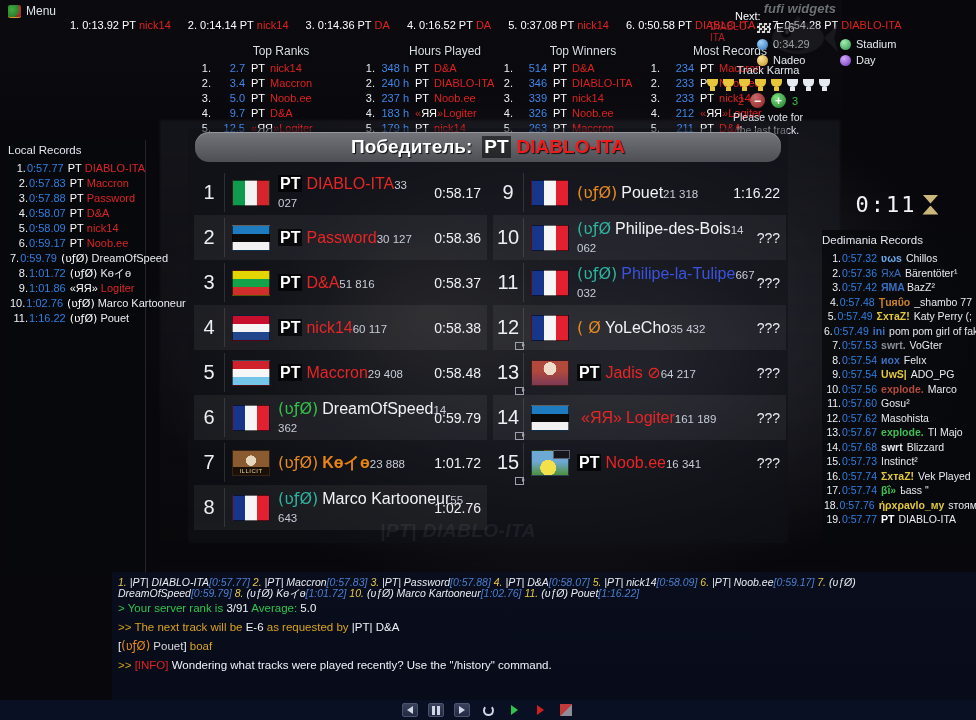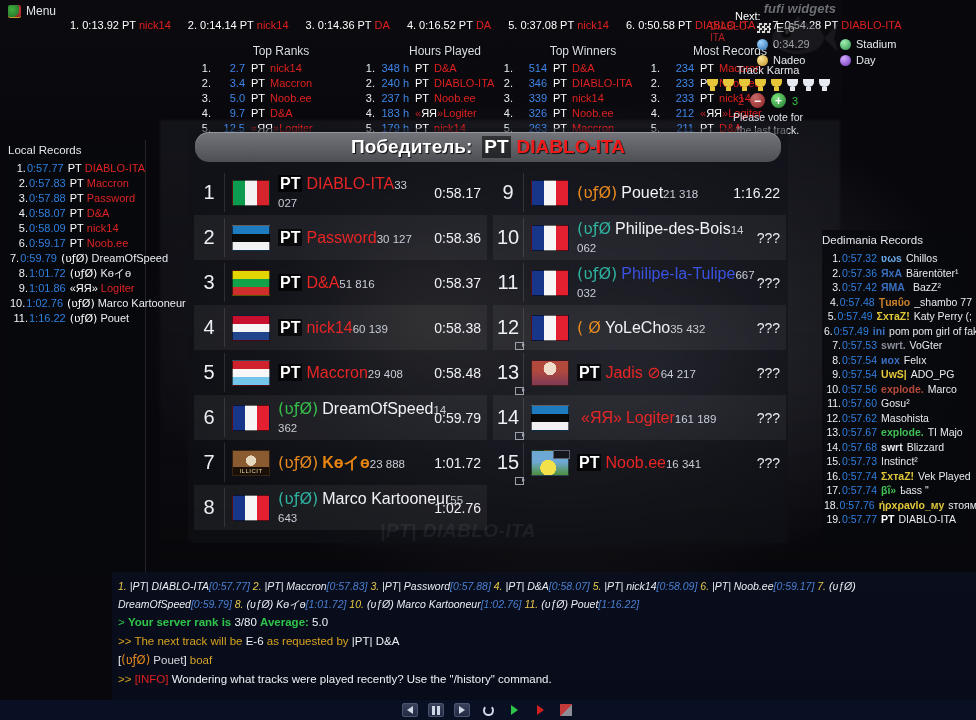--- a/index.html
+++ b/index.html
@@ -291,25 +291,25 @@
   .srow .time.q { color: #e7eaf0; }
   .clan-ufo { font-family: "DejaVu Sans", sans-serif; }
 
   
   .chat {
     position: absolute; left: 112px; top: 572px; width: 864px; height: 128px;
     background: linear-gradient(180deg, rgba(10,16,34,0.72), rgba(8,13,28,0.86));
     padding: 5px 6px 0 6px;
   }
   .chat .line { font-size: 11.5px; line-height: 19px; white-space: nowrap; }
-  .chat .wrapline { white-space: normal; line-height: 18px; font-size: 10.5px; font-style: italic; }
+  .chat .wrapline { white-space: normal; line-height: 11px; font-size: 10.5px; font-style: italic; }
   .chat .ri { color: #e6c84a; font-style: italic; }
   .chat .rp { color: #e9ecf2; font-style: italic; }
   .chat .rt { color: #4b7fd0; font-style: italic; }
-  .g { color: #2fc44a; font-weight: bold; }
+  .g { color: #2fc44a; }
   .y { color: #d8a21e; }
   .w { color: #eef1f6; }
   .r { color: #e02020; }
   .o { color: #d6a32a; }
   .chev { color: #2fc44a; }
   .chev2 { color: #d8a21e; }
   .chat .uname { color: #d8d8dc; }
 
   
   .toolbar {
@@ -631,40 +631,44 @@
         </div>
         <div class="rec-row">
           <span class="ri">11.</span>
           <span class="rt">1:16.22</span>
           <span class="rtag ufo-o clan-ufo">(ʋƒØ)</span>
           <span class="rn w">Pouet</span>
         </div>
       </div>
   </div>
 
+  <div class="timer">
+    <span class="tval">0:11</span>
+    <span class="hourglass"></span>
+  </div>
 
   <div class="dedi">
     <div class="panel-title">Dedimania Records</div>
     <div id="dedi-rows">
         <div class="dedi-row">
           <span class="di">1.</span>
           <span class="dt">0:57.32</span>
           <span style="color:#6aa9e8;margin-right:4px;font-weight:bold;">ʋωs</span>
           <span class="dn">Chillos</span>
         </div>
         <div class="dedi-row">
           <span class="di">2.</span>
           <span class="dt">0:57.36</span>
-          <span style="color:#3a6fc0;margin-right:4px;font-weight:bold;">ЯxA</span>
+          <span style="color:#3a6fc0;margin-right:4px;font-weight:normal;">ЯxA</span>
           <span class="dn">Bärentöter¹</span>
         </div>
         <div class="dedi-row">
           <span class="di">3.</span>
           <span class="dt">0:57.42</span>
-          <span style="color:#3a6fc0;margin-right:8px;font-weight:bold;">ЯMA</span>
+          <span style="color:#3a6fc0;margin-right:2px;font-weight:bold;">ЯMA</span>
           <span class="dn">BazZ²</span>
         </div>
         <div class="dedi-row">
           <span class="di">4.</span>
           <span class="dt">0:57.48</span>
           <span style="color:#c8802a;margin-right:4px;font-weight:bold;">Ţuяΰo</span>
           <span class="dn">_shambo 77</span>
         </div>
         <div class="dedi-row">
           <span class="di">5.</span>
@@ -782,21 +786,21 @@
             <span class="pos">3</span>
             <span class="divider"></span>
             <span class="avatar fl-lt"></span>
             <span class="who"><span class="nameline"><span class="ptag">PT</span><span class="nm ">D&amp;A</span></span><span class="score">51 816</span></span>
             <span class="time">0:58.37</span>
           </div>
           <div class="srow alt">
             <span class="pos">4</span>
             <span class="divider"></span>
             <span class="avatar fl-nl"></span>
-            <span class="who"><span class="nameline"><span class="ptag">PT</span><span class="nm ">nick14</span></span><span class="score">60 139</span></span>
+            <span class="who"><span class="nameline"><span class="ptag">PT</span><span class="nm ">nick14</span></span><span class="score">60 117</span></span>
             <span class="time">0:58.38</span>
           </div>
           <div class="srow">
             <span class="pos">5</span>
             <span class="divider"></span>
             <span class="avatar fl-lu"></span>
             <span class="who"><span class="nameline"><span class="ptag">PT</span><span class="nm ">Maccron</span></span><span class="score">29 408</span></span>
             <span class="time">0:58.48</span>
           </div>
           <div class="srow alt">
@@ -881,21 +885,21 @@
           </div>
         </div>
     </div>
   </div>
 
   <div class="chat">
     <div class="line wrapline" id="chat-results"><span><span class="ri">1.</span> <span class="rp">|PT| DIABLO-ITA</span><span class="rt">[0:57.77]</span> </span><span><span class="ri">2.</span> <span class="rp">|PT| Maccron</span><span class="rt">[0:57.83]</span> </span><span><span class="ri">3.</span> <span class="rp">|PT| Password</span><span class="rt">[0:57.88]</span> </span><span><span class="ri">4.</span> <span class="rp">|PT| D&amp;A</span><span class="rt">[0:58.07]</span> </span><span><span class="ri">5.</span> <span class="rp">|PT| nick14</span><span class="rt">[0:58.09]</span> </span><span><span class="ri">6.</span> <span class="rp">|PT| Noob.ee</span><span class="rt">[0:59.17]</span> </span><span><span class="ri">7.</span> <span class="rp">(ʋƒØ) DreamOfSpeed</span><span class="rt">[0:59.79]</span> </span><span><span class="ri">8.</span> <span class="rp">(ʋƒØ) Kөイө</span><span class="rt">[1:01.72]</span> </span><span><span class="ri">10.</span> <span class="rp">(ʋƒØ) Marco Kartooneur</span><span class="rt">[1:02.76]</span> </span><span><span class="ri">11.</span> <span class="rp">(ʋƒØ) Pouet</span><span class="rt">[1:16.22]</span> </span></div>
     <div class="line">
       <span class="chev">&gt;</span>
       <span class="g">Your server rank is</span>
-      <span class="w">3/80</span>
+      <span class="w">3/91</span>
       <span class="g">Average:</span>
       <span class="w">5.0</span>
     </div>
     <div class="line">
       <span class="chev2">&gt;&gt;</span>
       <span class="y">The next track will be</span>
       <span class="w">E-6</span>
       <span class="y">as requested by</span>
       <span class="w">|PT| D&amp;A</span>
     </div>

